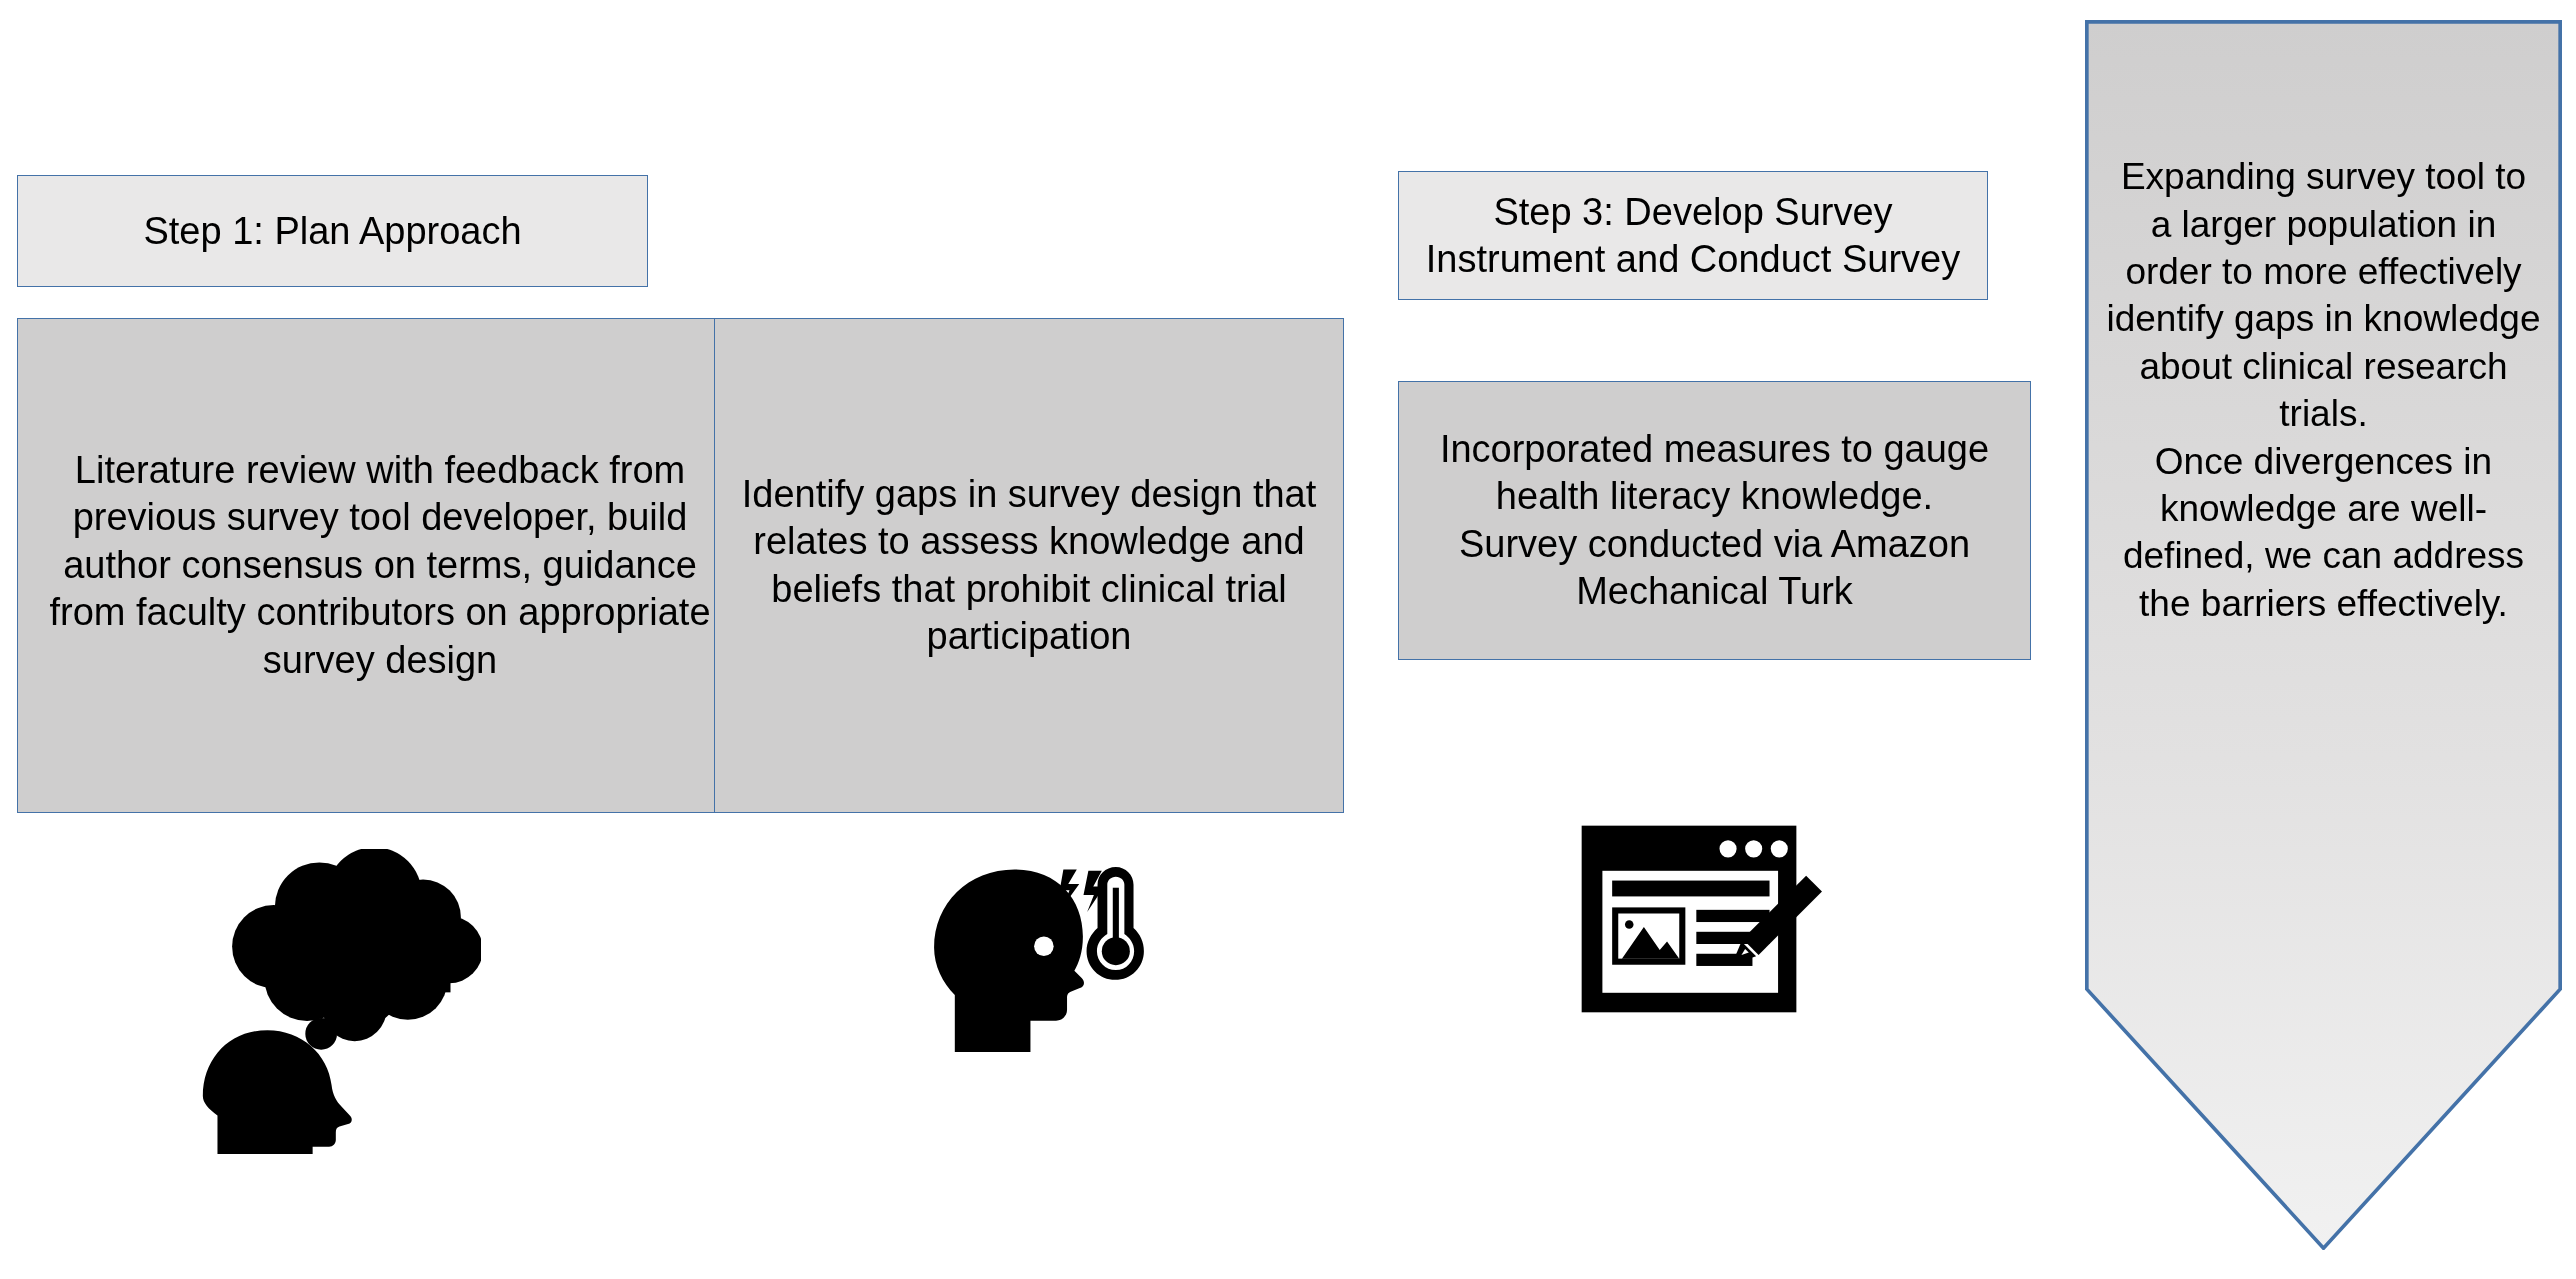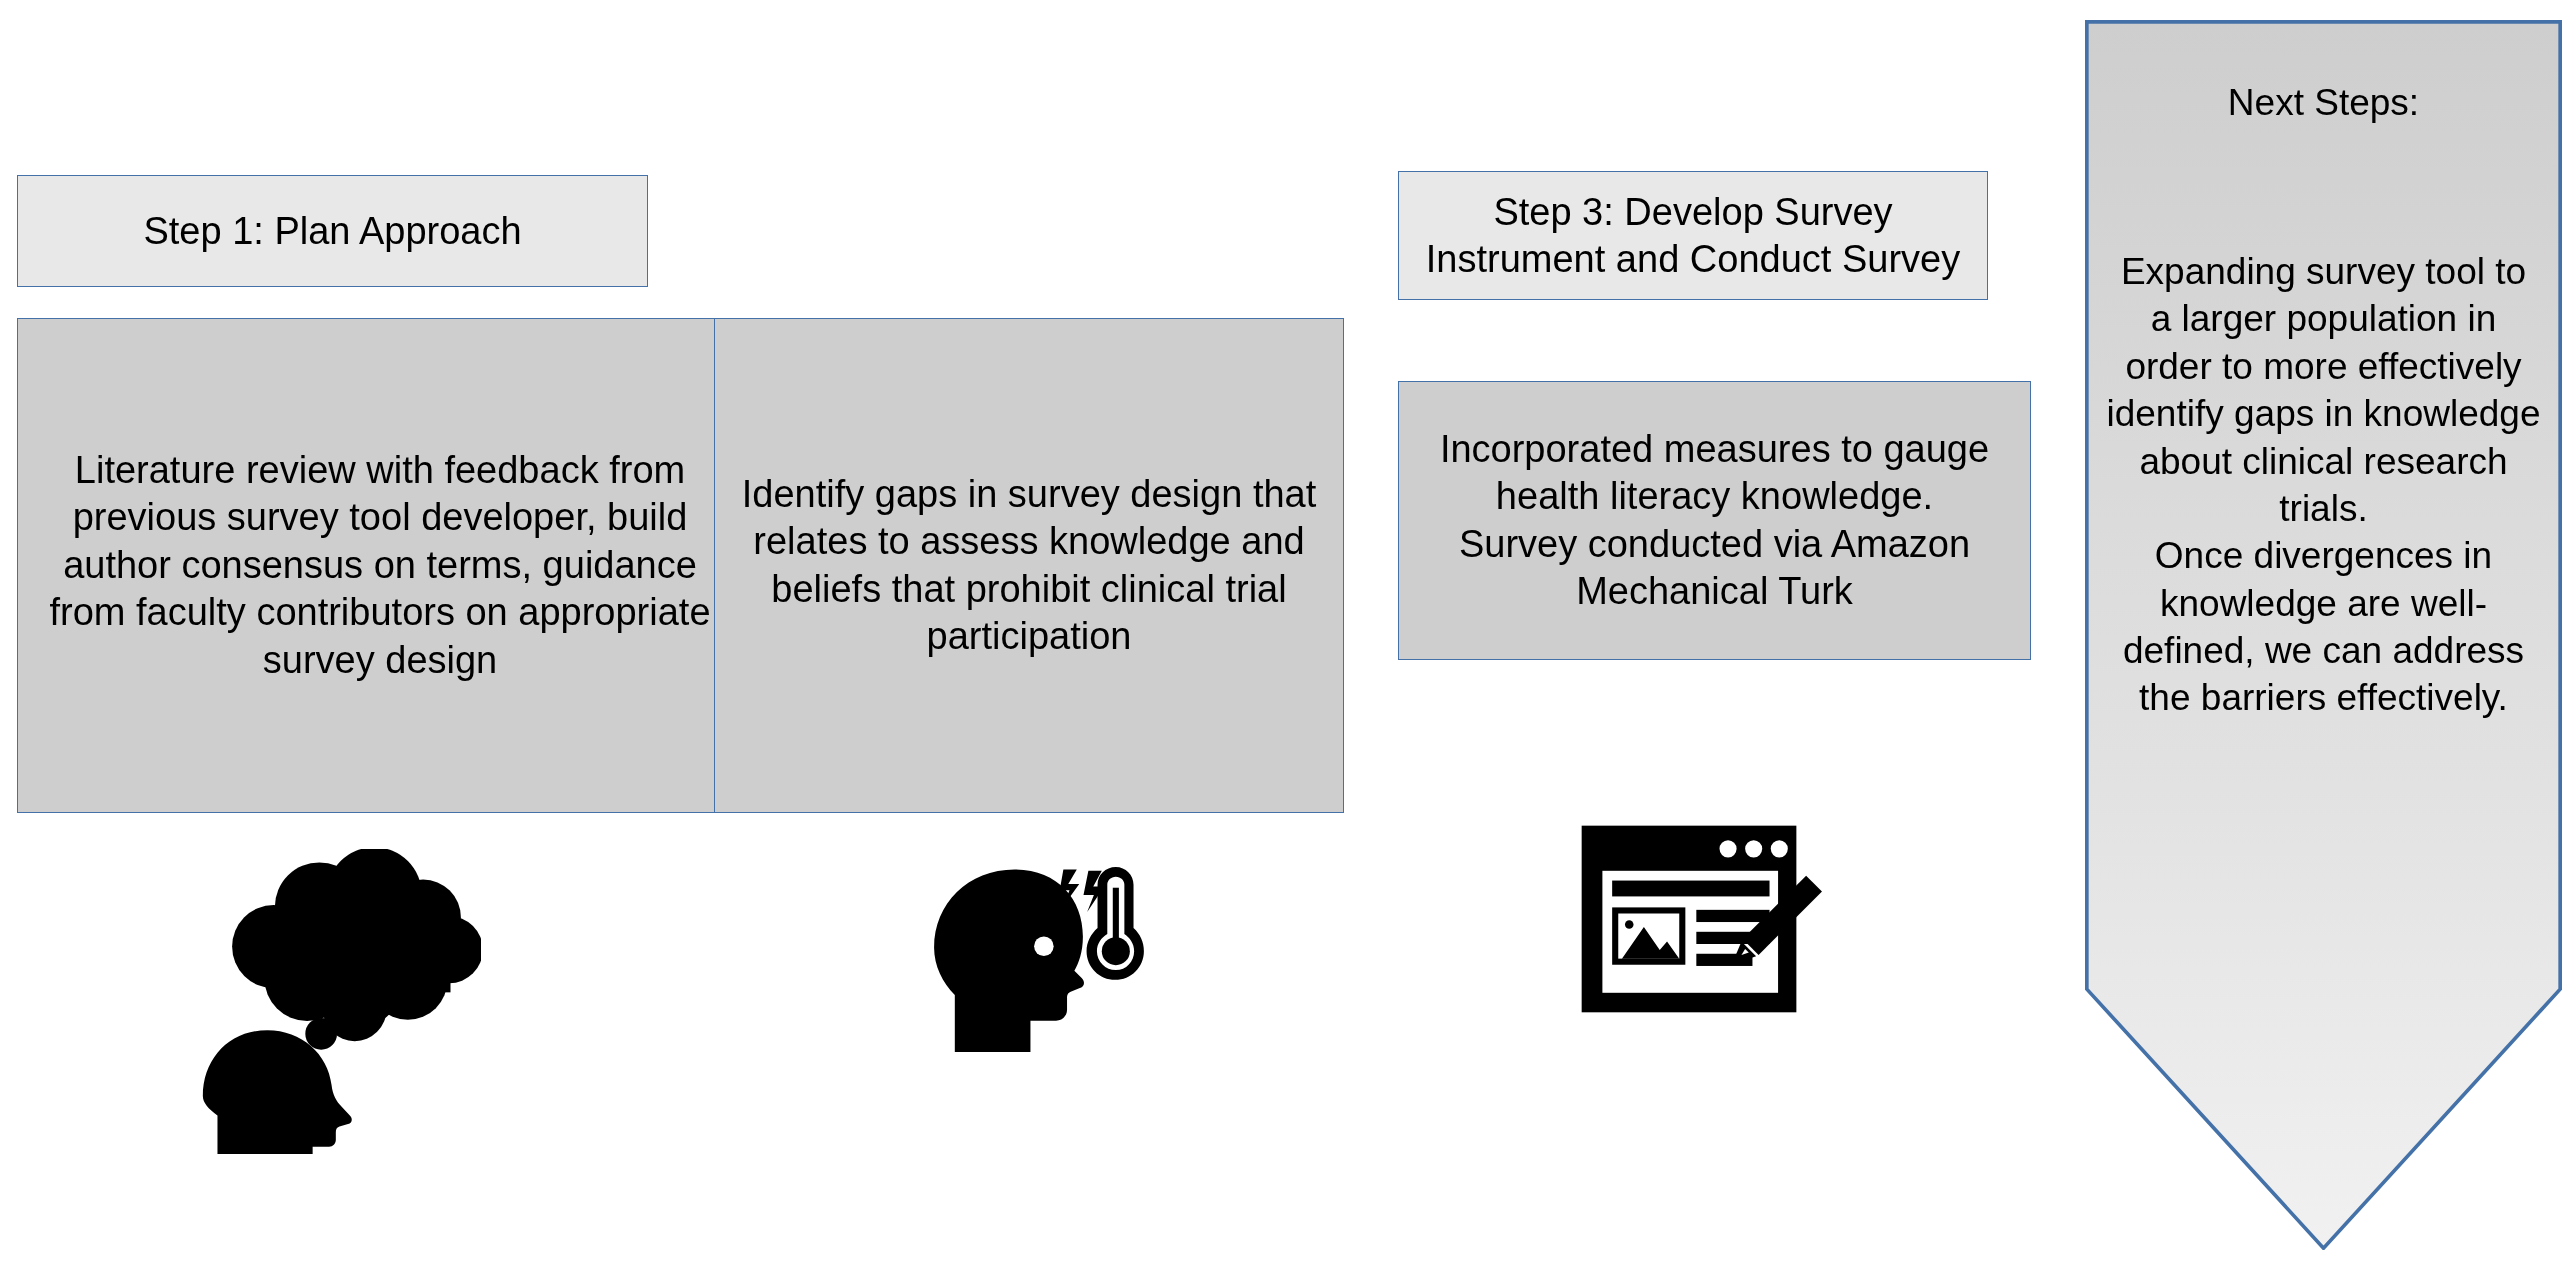--- a/index.html
+++ b/index.html
@@ -201,21 +201,20 @@
         <linearGradient id="arrowGrad" x1="0" y1="0" x2="0" y2="1">
           <stop offset="0%" stop-color="#CFCECE"></stop>
           <stop offset="60%" stop-color="#E2E1E1"></stop>
           <stop offset="100%" stop-color="#F1F1F1"></stop>
         </linearGradient>
       </defs>
       <polygon points="3,3 779,3 779,1590 391,2015 3,1590" fill="url(#arrowGrad)" stroke="#4472A8" stroke-width="6"></polygon>
     </svg>
 
     <div class="arrow-text">
-      <div class="arrow-title">Next Steps:</div>
       <div class="arrow-gap"></div>
       <div>Expanding survey tool to a larger population in order to more effectively identify gaps in knowledge about clinical research trials.
 Once divergences in knowledge are well-defined, we can address the barriers effectively.</div>
     </div>
   </div>
 
 </div>
 
 
 </body></html>

